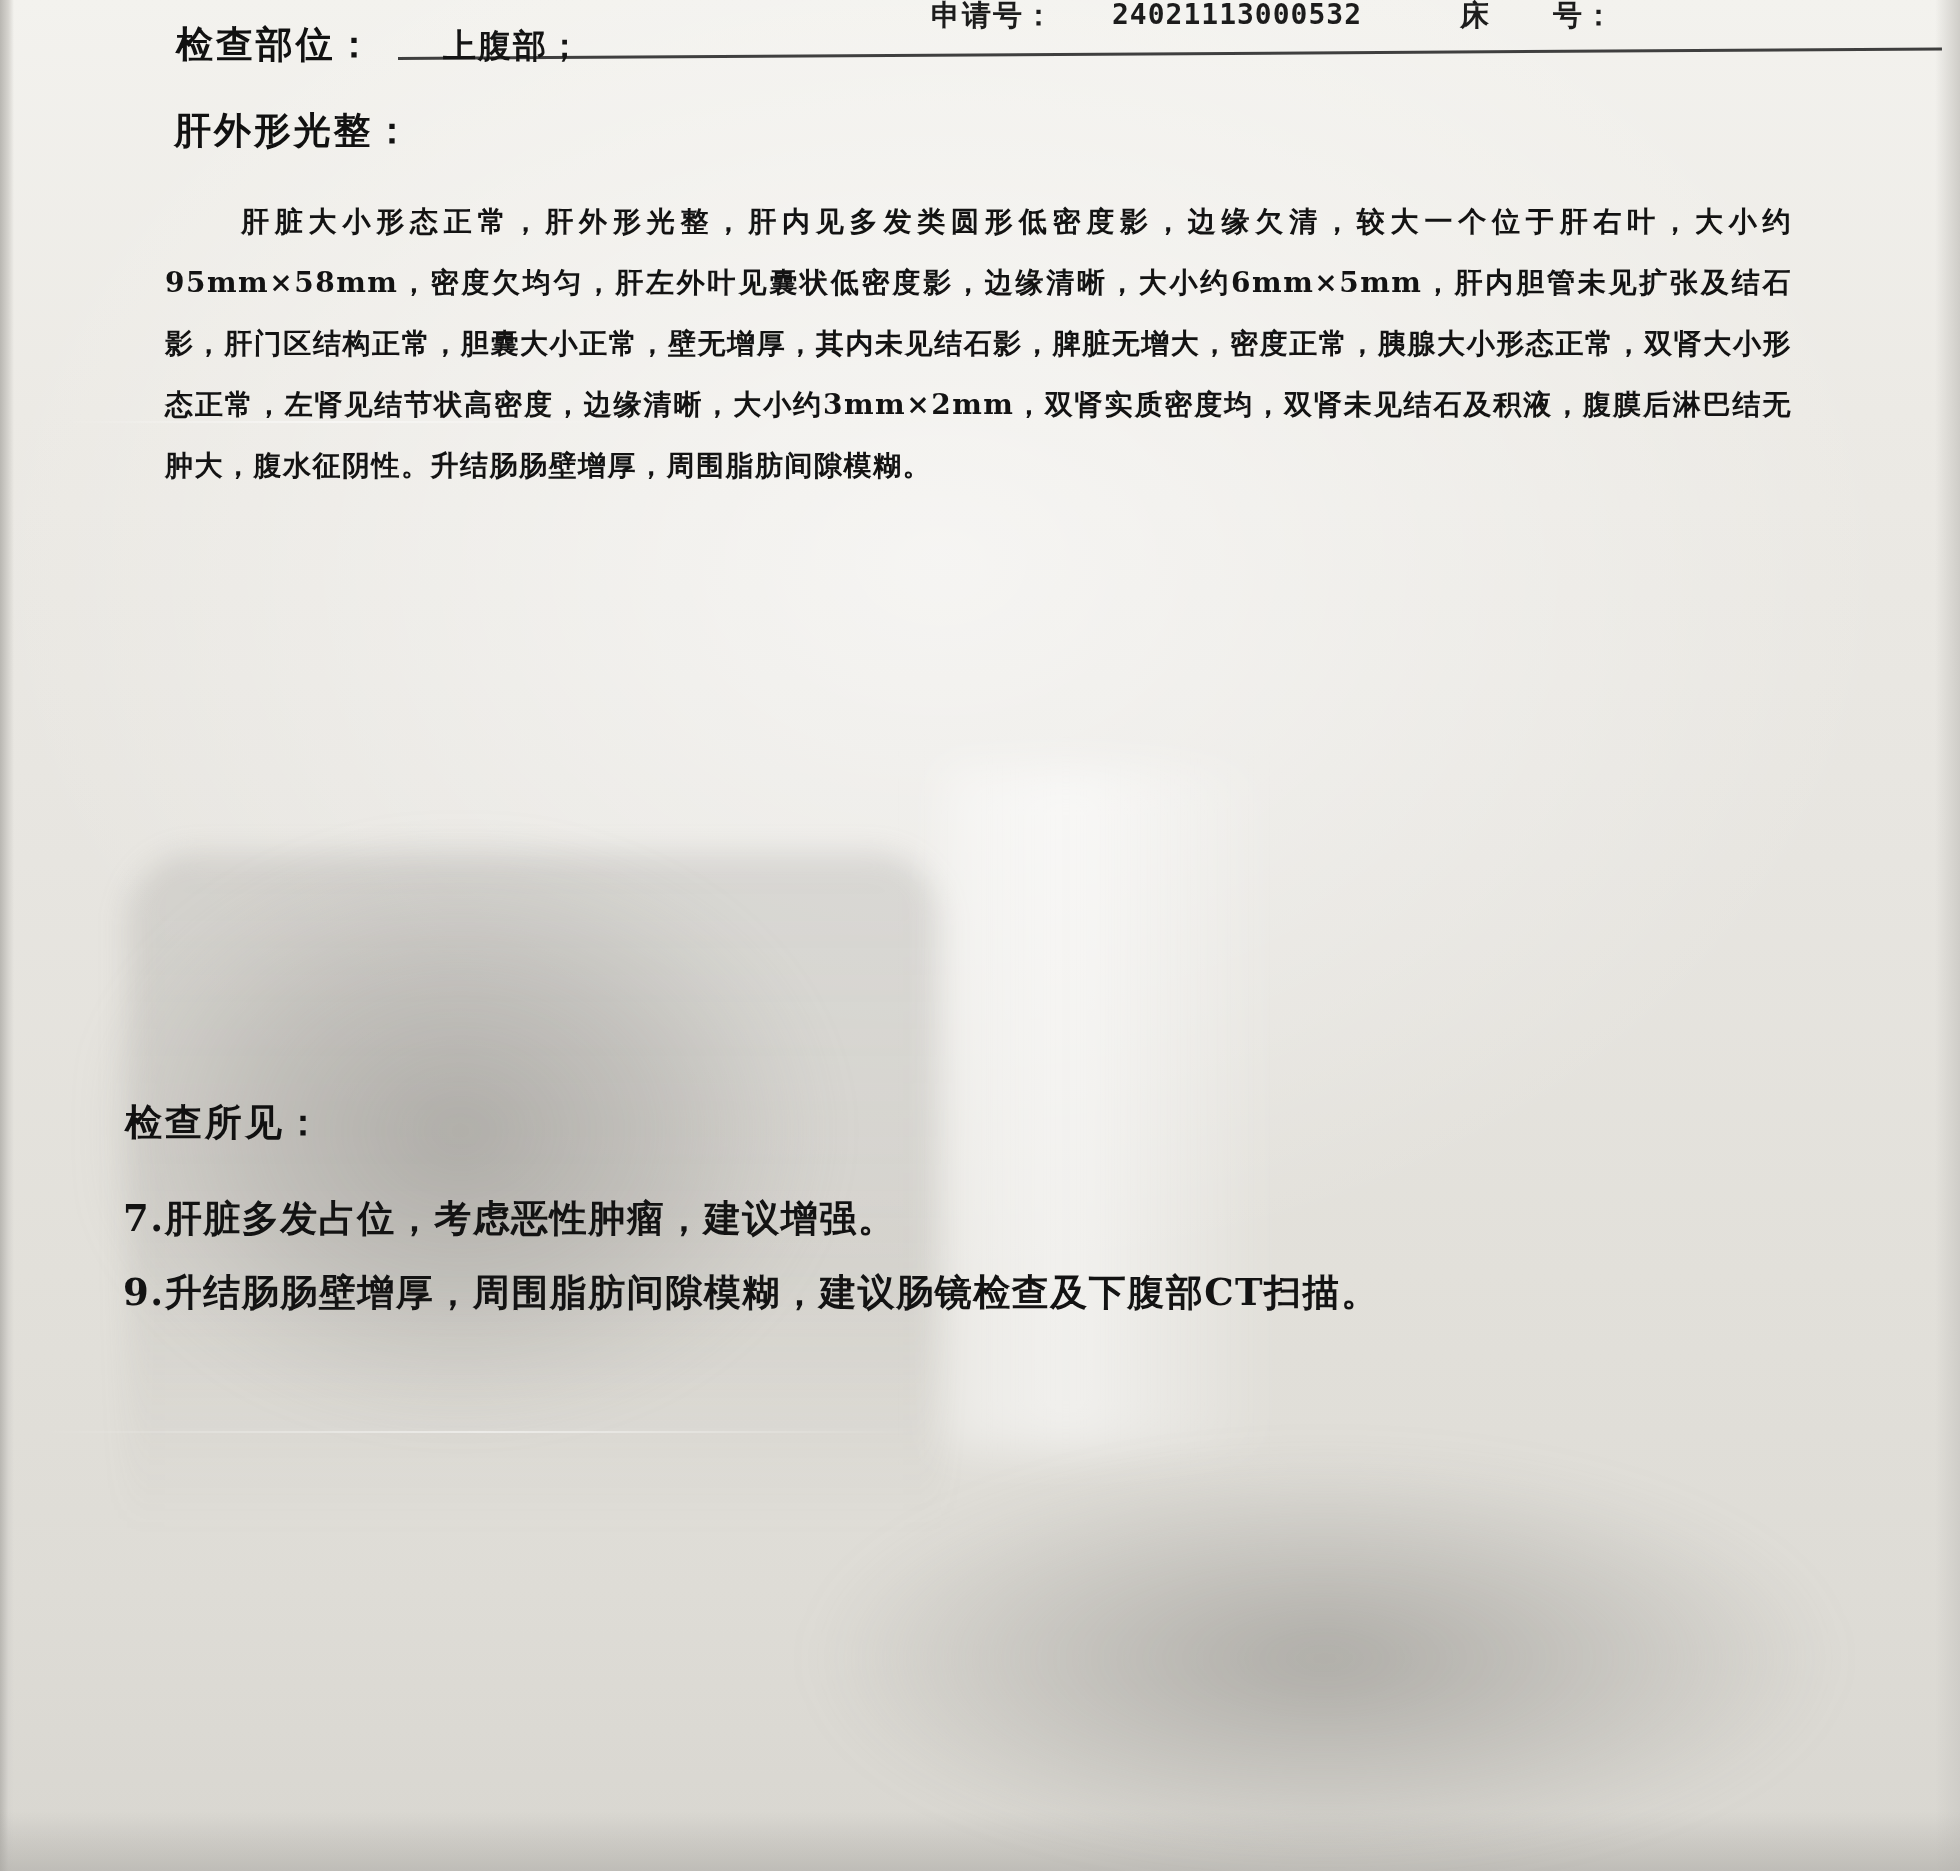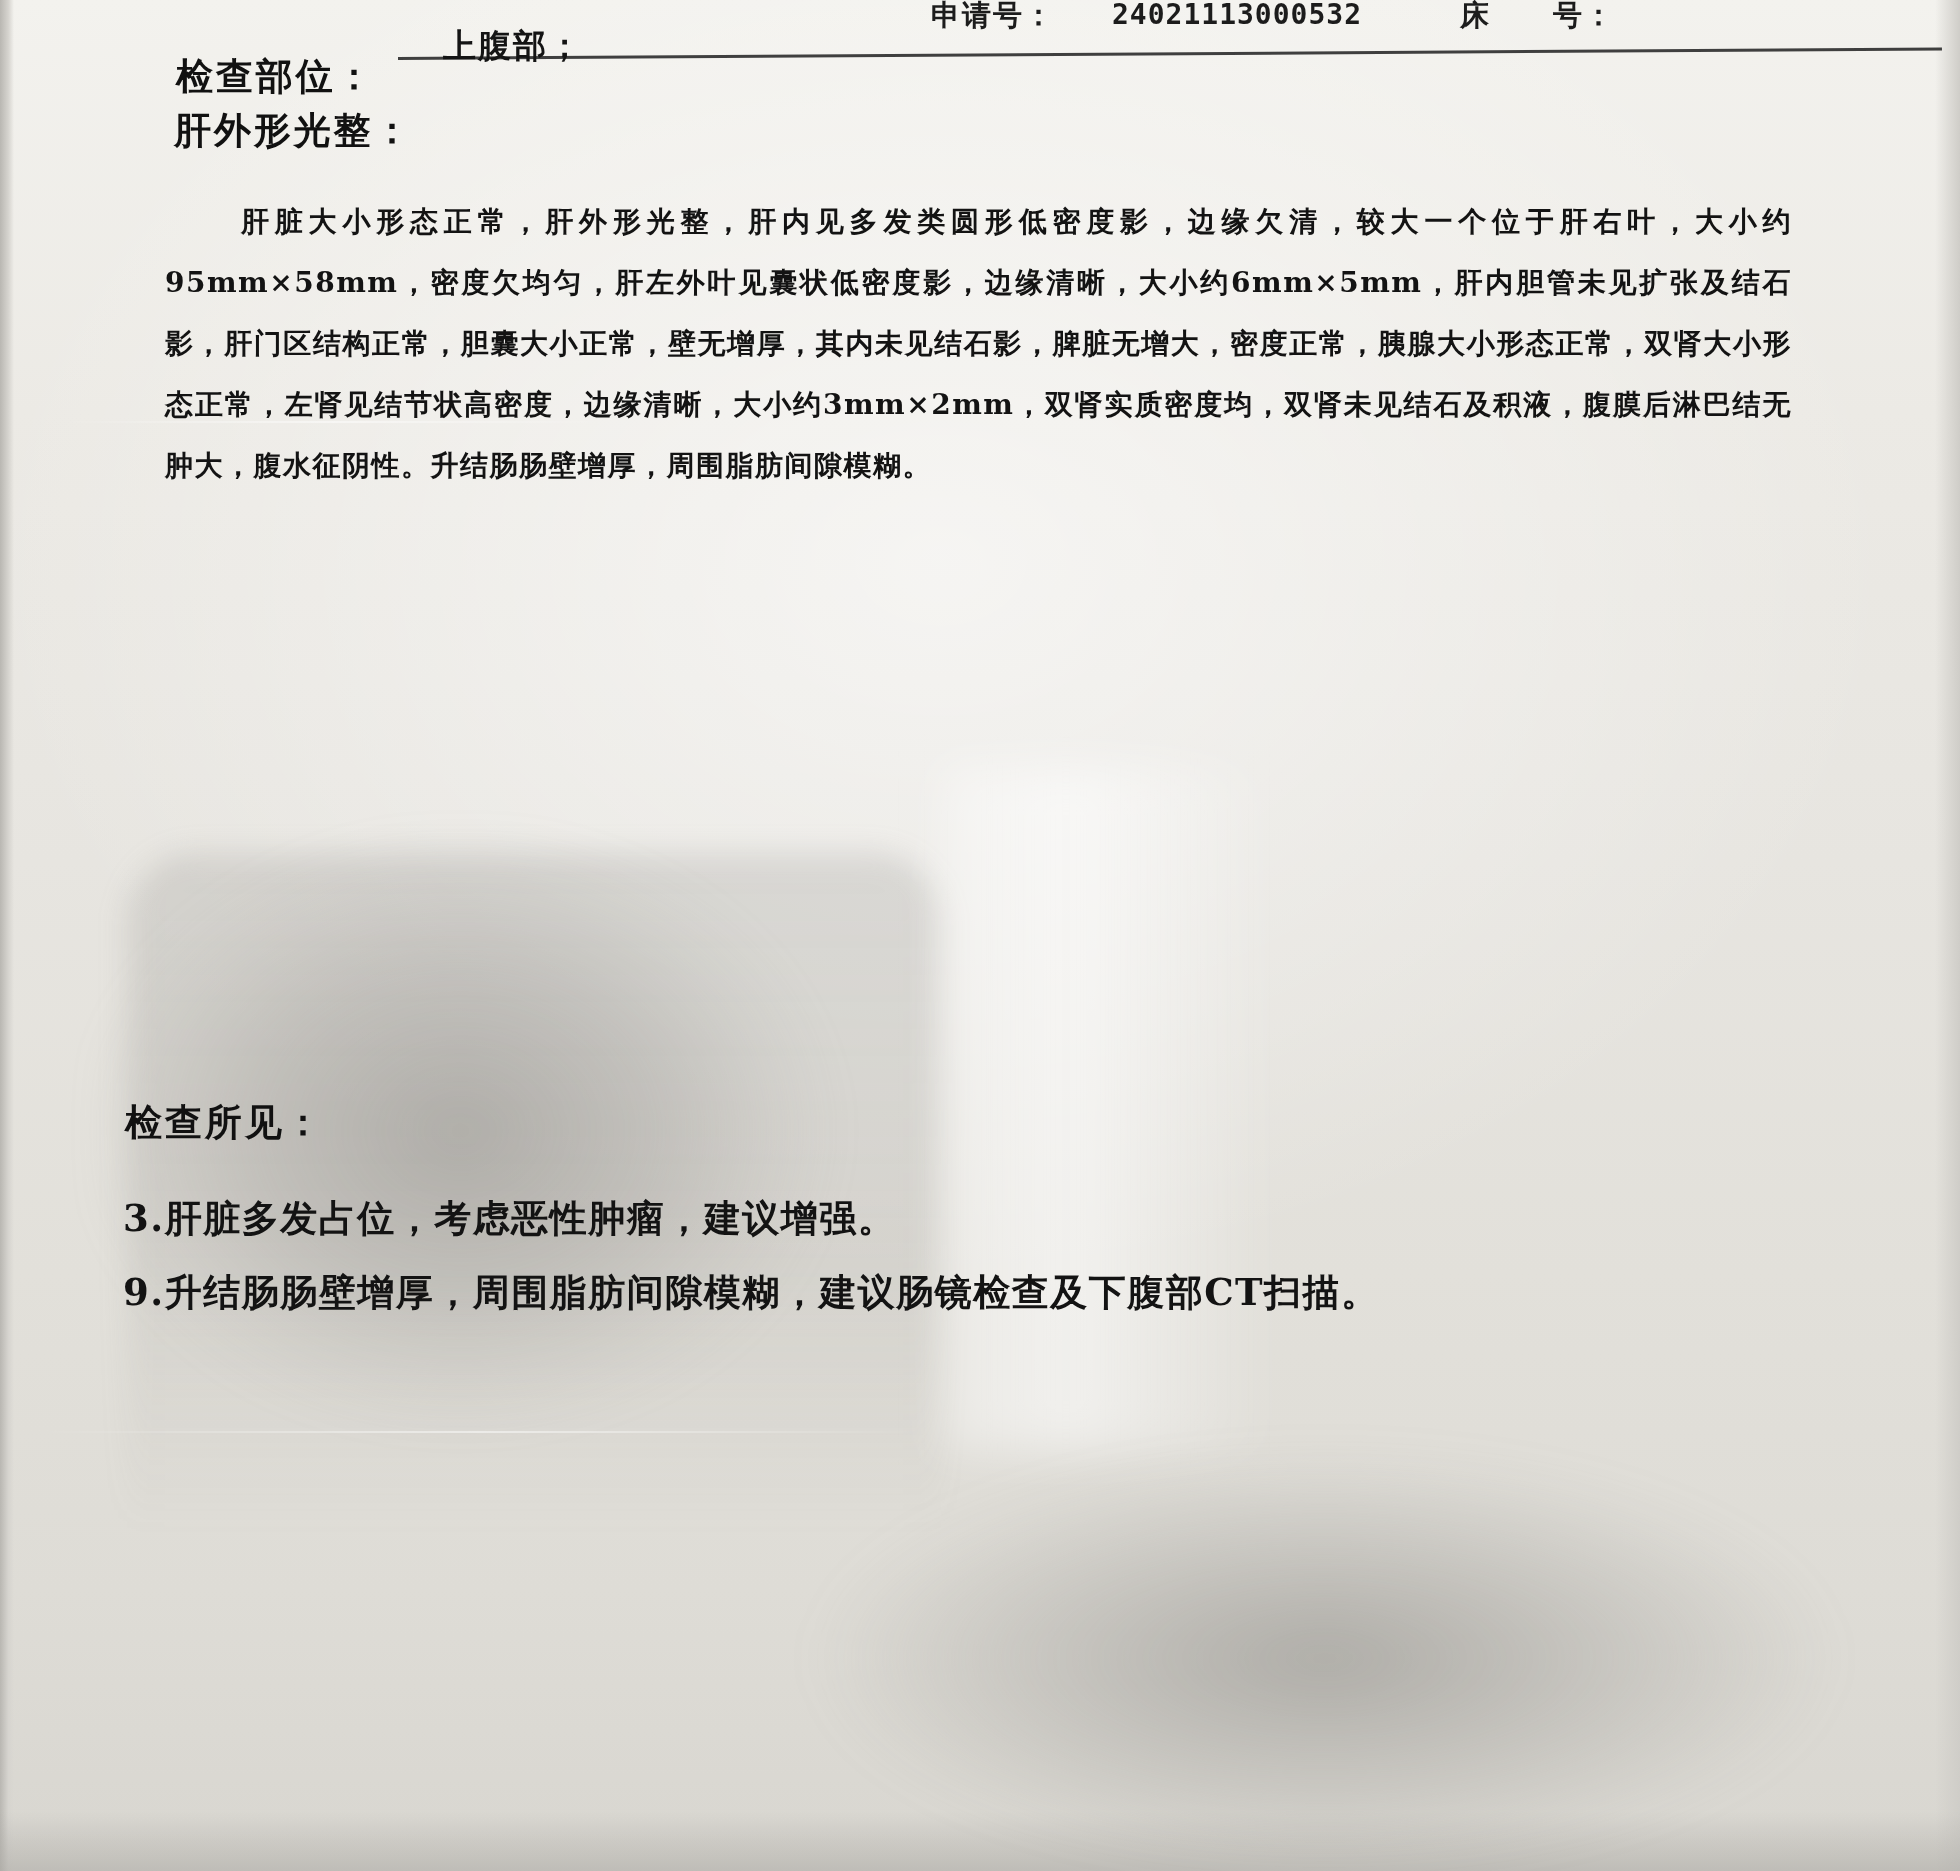--- a/index.html
+++ b/index.html
@@ -147,21 +147,21 @@
     font-family: "DejaVu Sans", sans-serif;
   }
 
   .label-bold {
     font-weight: 700;
     font-size: 37px;
     letter-spacing: 2.9px;
     color: #111;
   }
 
-  .site-row { left: 176px; top: 19.6px; margin-top: 32px; }
+  .site-row { left: 176px; top: 19.6px; }
   .site-value {
     left: 443px;
     top: 23.5px;
     font-weight: 700;
     font-size: 33px;
     letter-spacing: 2px;
   }
   .findings-label { left: 174px; top: 106px; }
 
   .para {
@@ -238,19 +238,19 @@
     <span class="line label-bold site-row">检查部位：</span>
     <span class="line site-value">上腹部；</span>
 
     <span class="line label-bold findings-label">肝外形光整：</span>
 
     <div class="para">肝脏大小形态正常，肝外形光整，肝内见多发类圆形低密度影，边缘欠清，较大一个位于肝右叶，大小约95mm×58mm，密度欠均匀，肝左外叶见囊状低密度影，边缘清晰，大小约6mm×5mm，肝内胆管未见扩张及结石影，肝门区结构正常，胆囊大小正常，壁无增厚，其内未见结石影，脾脏无增大，密度正常，胰腺大小形态正常，双肾大小形态正常，左肾见结节状高密度，边缘清晰，大小约3mm×2mm，双肾实质密度均，双肾未见结石及积液，腹膜后淋巴结无肿大，腹水征阴性。升结肠肠壁增厚，周围脂肪间隙模糊。</div>
 
     <span class="line label-bold dx-label">检查所见：</span>
 
     <div class="dx-list">
-      <div class="dx-item">3.肝脏多发占位，考虑恶性肿瘤，建议增强。</div>
+      <div class="dx-item">7.肝脏多发占位，考虑恶性肿瘤，建议增强。</div>
       <div class="dx-item">9.升结肠肠壁增厚，周围脂肪间隙模糊，建议肠镜检查及下腹部CT扫描。</div>
     </div>
 
   </div>
 </div>
 
 
 </body></html>

